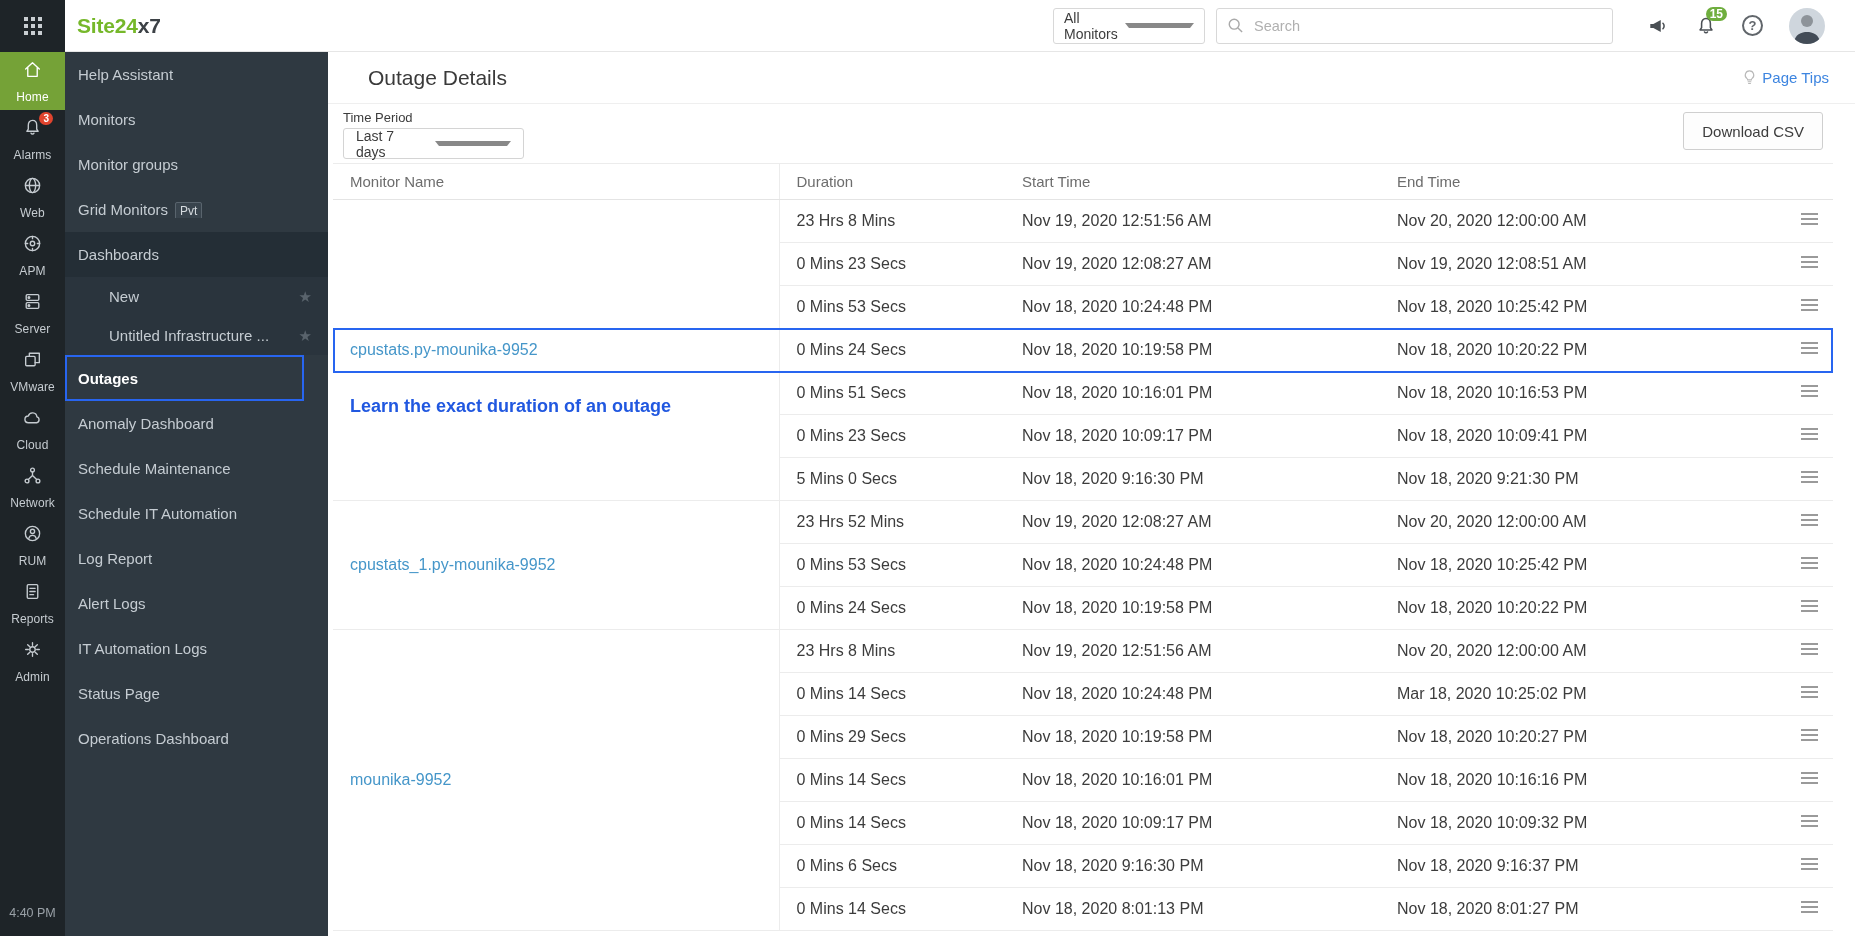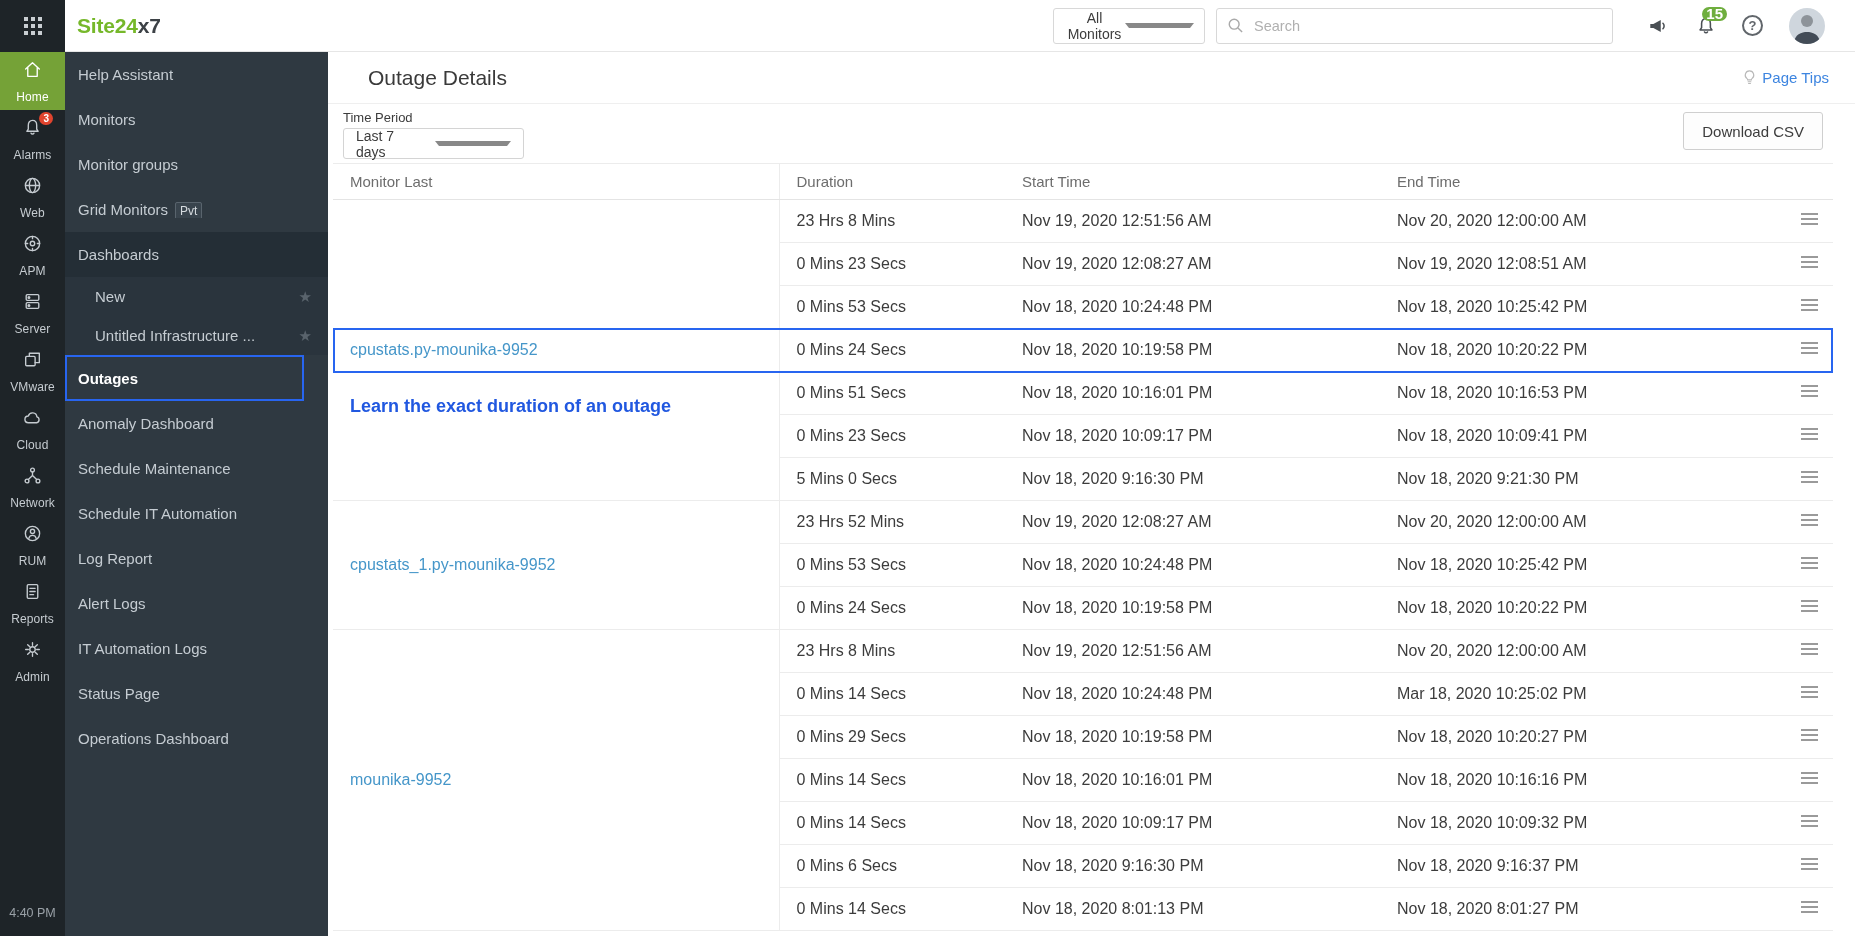--- a/index.html
+++ b/index.html
@@ -20,37 +20,37 @@
   .rail-label{font-size:12px;letter-spacing:.1px;}
   .rail-badge{position:absolute;top:-4px;right:-10px;background:#e0442e;color:#fff;font-size:10px;line-height:13px;padding:0 4px;border-radius:8px;font-weight:700;}
   .rail-clock{position:absolute;bottom:16px;width:100%;text-align:center;color:#9aa1a7;font-size:12.5px;}
   
   .topbar{position:absolute;left:65px;top:0;right:0;height:52px;background:#fff;border-bottom:1px solid #e6e6e6;display:flex;align-items:center;z-index:4;box-sizing:border-box;}
   .logo{margin-left:12px;font-size:21px;font-weight:700;cursor:pointer;letter-spacing:-.2px;}
   .logo .g{color:#76b82a;}
   .logo .d{color:#3c4146;}
   .tb-spacer{flex:1;}
   .tb-select{width:152px;height:36px;border:1px solid #d8d8d8;border-radius:3px;display:flex;align-items:center;padding:0 10px;box-sizing:border-box;font-size:14px;color:#3c3c3c;cursor:pointer;background:#fff;}
-  .tb-select span{flex:1;text-align:center;}
+  .tb-select span{flex:1;}
   .caret{width:0;height:0;border-left:4px solid transparent;border-right:4px solid transparent;border-top:5px solid #888;}
   .tb-search{width:397px;height:36px;border:1px solid #d8d8d8;border-radius:3px;display:flex;align-items:center;margin-left:11px;padding:0 10px;box-sizing:border-box;background:#fff;}
   .tb-search input{border:none;outline:none;flex:1;font-size:14.5px;font-family:"Liberation Sans",sans-serif;color:#444;margin-left:8px;background:transparent;}
   .tb-search input::placeholder{color:#b0b0b0;}
   .tb-icon{color:#4a4f54;position:relative;display:flex;align-items:center;cursor:pointer;}
   .i-mega{margin-left:34px;}
   .i-bell{margin-left:26px;}
   .i-help{margin-left:25px;width:21px;height:21px;border:2px solid #61666b;border-radius:50%;box-sizing:border-box;color:#61666b;font-size:13px;font-weight:700;justify-content:center;}
-  .tb-badge{position:absolute;top:-8px;right:-10px;background:#6fae3e;color:#fff;font-size:15px;line-height:14px;padding:0 4px;border-radius:8px;font-weight:700;}
+  .tb-badge{position:absolute;top:-8px;right:-10px;background:#6fae3e;color:#fff;font-size:12px;line-height:14px;padding:0 4px;border-radius:8px;font-weight:700;}
   .avatar{margin-left:26px;margin-right:30px;width:36px;height:36px;border-radius:50%;overflow:hidden;cursor:pointer;flex:none;}
   
   .sidebar{position:absolute;left:65px;top:52px;width:263px;bottom:0;background:#2f3941;z-index:3;}
   .side-item{height:45px;display:flex;align-items:center;padding:0 16px 0 13px;color:#c5ccd2;font-size:15px;cursor:pointer;box-sizing:border-box;}
   .side-item .lbl{flex:1;white-space:nowrap;overflow:hidden;text-overflow:ellipsis;}
   .side-item.section{background:#242e36;}
-  .side-item.sub{height:39px;padding-left:30px;background:#2a343d;justify-content:space-between;}
+  .side-item.sub{height:39px;padding-left:44px;background:#2a343d;justify-content:space-between;}
   .side-item.selected{height:46px;border:2px solid #2865f0;margin-right:24px;padding-left:11px;color:#fff;font-weight:700;}
   .star{color:#59636c;font-size:15px;margin-left:8px;}
   .pvt-badge{margin-left:7px;font-size:12px;padding:1px 4px;border-radius:2px;background:#39444d;border:1px solid #59646d;color:#d6dbdf;line-height:12px;}
   
   .main{position:absolute;left:328px;top:52px;right:0;bottom:0;background:#fff;}
   .title-row{height:52px;border-bottom:1px solid #efefef;display:flex;align-items:center;padding:0 26px 0 15px;box-sizing:border-box;}
   .page-title{font-size:21px;color:#3a3a3a;margin-left:25px;}
   .title-spacer{flex:1;}
   .page-tips{display:flex;align-items:center;gap:5px;color:#3d85e0;font-size:15px;cursor:pointer;}
   .filter-row{position:relative;height:59px;}
@@ -321,21 +321,21 @@
     <table class="otable">
       <colgroup>
         <col style="width:446px">
           <col style="width:226px">
           <col style="width:375px">
           <col>
           <col style="width:48px">
       </colgroup>
       <thead>
         <tr>
-          <th class="c-name">Monitor Last</th>
+          <th class="c-name">Monitor Name</th>
           <th>Duration</th>
           <th>Start Time</th>
           <th>End Time</th>
           <th></th>
         </tr>
       </thead>
       <tbody id="rows">
           <tr>
             <td class="name-cell" rowspan="7"><a class="mon-link">cpustats.py-mounika-9952</a><div class="annotation">Learn the exact duration of an outage</div></td>
             <td>23 Hrs 8 Mins</td>

